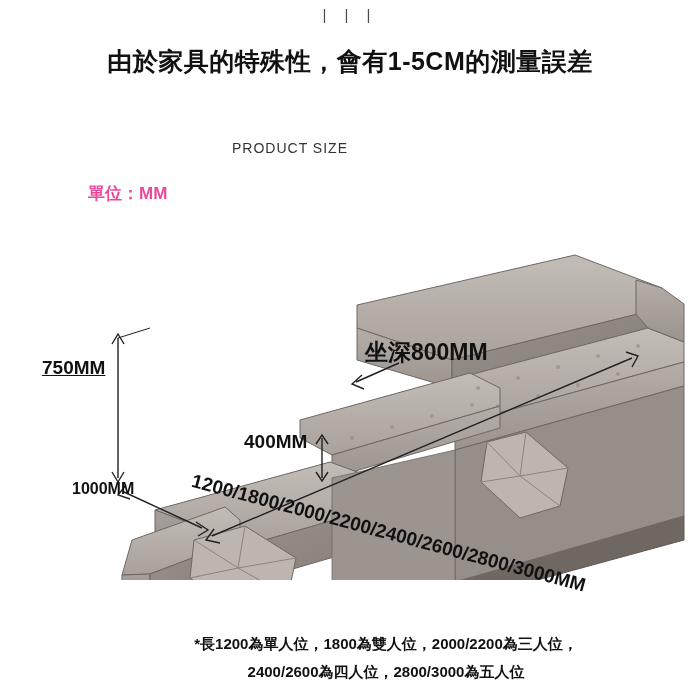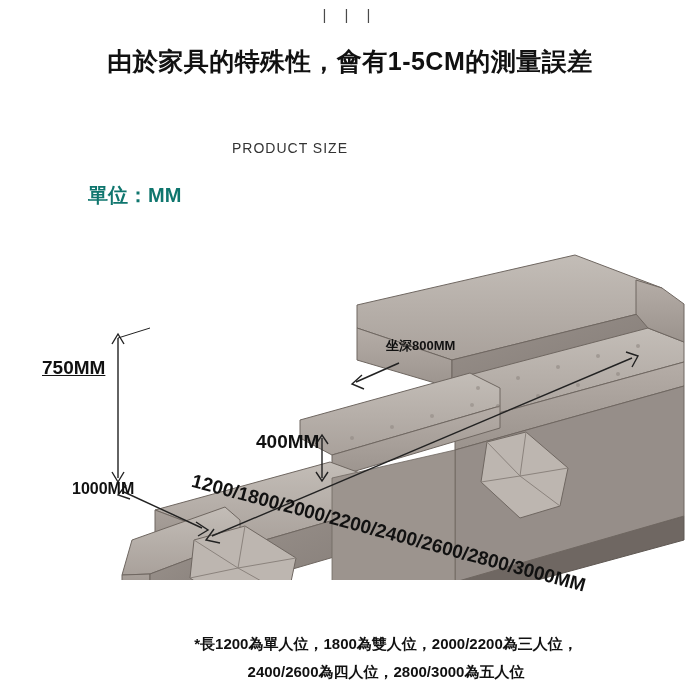--- a/index.html
+++ b/index.html
@@ -59,23 +59,23 @@
     text-align: center;
     font-size: 14px;
     letter-spacing: 1px;
     color: #333333;
   }
 
   .unit {
     position: absolute;
     top: 182px;
     left: 88px;
-    font-size: 20px;
-    font-weight: bold;
-    color: #0f766e;
+    font-size: 17px;
+    font-weight: bold;
+    color: #ec4899;
   }
 
   
   .illustration {
     position: absolute;
     top: 210px;
     left: 0;
     width: 700px;
     height: 370px;
   }
@@ -96,28 +96,27 @@
     font-size: 19px;
     text-decoration: underline;
   }
   .dim-depth {
     top: 480px;
     left: 72px;
     font-size: 16px;
   }
   .dim-seatdepth {
     top: 337px;
-    left: 386px;
-    font-size: 13px;
+    left: 365px;
+    font-size: 23px;
   }
   .dim-400 {
     top: 431px;
     left: 244px;
     font-size: 19px;
-    margin-left: 12px;
   }
   .dim-width {
     top: 470px;
     left: 195px;
     font-size: 19px;
     transform: rotate(15deg);
     transform-origin: left top;
   }
 
   

